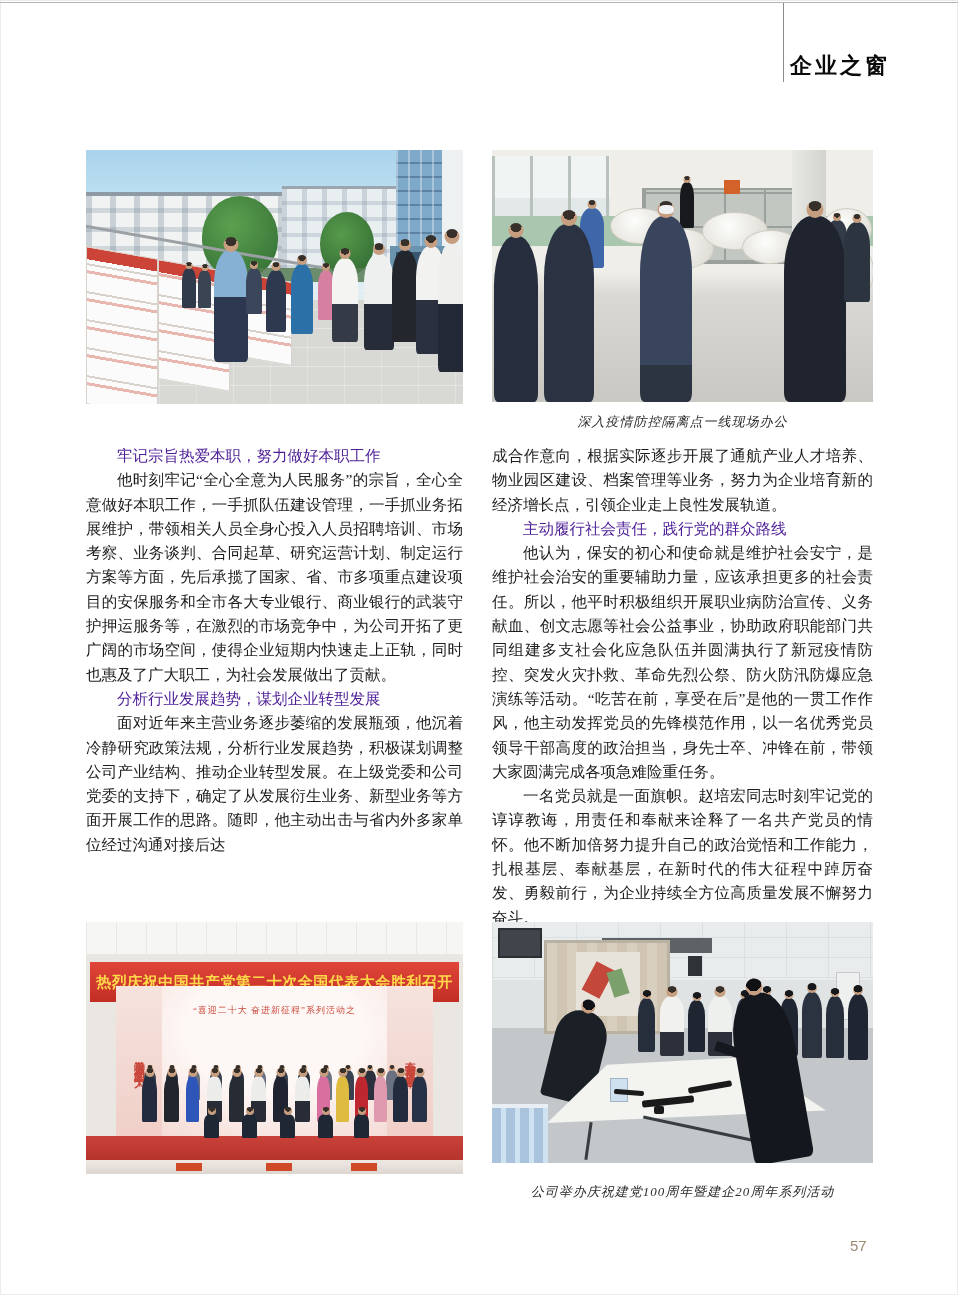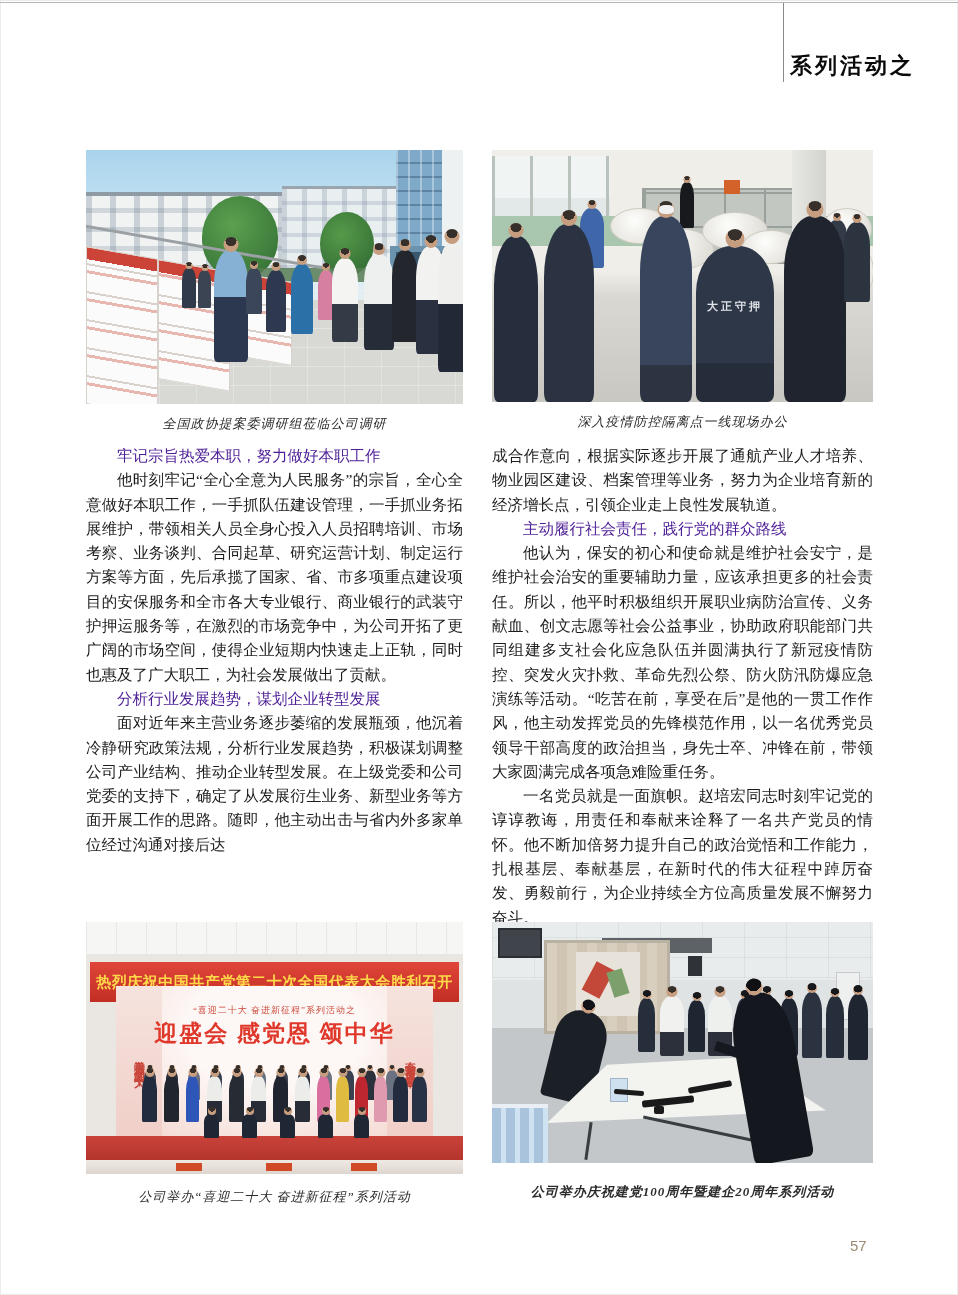--- a/index.html
+++ b/index.html
@@ -19,21 +19,21 @@
   #photo1{left:86px;top:150px;width:377px;height:254px;}
   #photo2{left:492px;top:150px;width:381px;height:252px;}
   #photo3{left:86px;top:922px;width:377px;height:252px;}
   #photo4{left:492px;top:922px;width:381px;height:241px;}
 
   
   .caption{position:absolute;font-style:italic;font-size:13px;letter-spacing:1px;color:#2b2b2b;text-align:center;}
   #cap1{left:86px;top:415px;width:377px;}
   #cap2{left:492px;top:413px;width:381px;}
   #cap3{left:86px;top:1188px;width:377px;}
-  #cap4{left:492px;top:1183px;width:381px;font-weight:bold;}
+  #cap4{left:492px;top:1183px;width:381px;}
 
   
   .col{position:absolute;top:444px;font-size:15.5px;line-height:24.3px;text-align:justify;}
   #colL{left:86px;width:377px;}
   #colR{left:492px;width:381px;}
   .col p{margin:0;text-indent:2em;}
   .col p.cont{text-indent:0;}
   .col p.hred{color:#4c1d95;}
 
   
@@ -135,21 +135,21 @@
   .p4-bottles{left:0;top:182px;width:56px;height:59px;
      background:repeating-linear-gradient(90deg,#a9c3dc 0 9px,#cfe2f2 9px 14px);
      border-top:4px solid #e8eef4;}
 </style>
 </head>
 <body>
 
 <div class="page">
   <div class="top-rule"></div>
   <div class="head-vline"></div>
-  <div class="masthead">系列活动之</div>
+  <div class="masthead">企业之窗</div>
 
   <div class="ph" id="photo1">
     <div class="p1-sky"></div>
     <div class="p1-bldgL"></div>
     <div class="p1-bldgM"></div>
     <div class="p1-wallR"></div>
     <div class="p1-glass"></div>
     <div class="p1-canopy"></div>
     <div class="p1-tree1"></div>
     <div class="p1-tree2"></div>
@@ -188,26 +188,22 @@
     <div class="p2-bin"></div>
     <span class="fig" style="left:188px;top:32px;width:14px;height:46px;--hd:7px;background:#17191d"></span>
     <span class="fig" style="left:88px;top:58px;width:24px;height:60px;--hd:9px;background:#3f66a8"></span>
     <span class="fig" style="left:335px;top:70px;width:20px;height:50px;--hd:8px;background:#333b48"></span>
     <span class="fig" style="left:2px;top:86px;width:44px;height:166px;--hd:15px;background:#262e3d"></span>
     <span class="fig" style="left:52px;top:74px;width:50px;height:178px;--hd:16px;background:#2b3342"></span>
     <span class="fig" style="left:148px;top:66px;width:52px;height:186px;--hd:17px;background:linear-gradient(180deg,#39455c 0 80%,#2c3442 80%)"></span>
     <span style="left:167px;top:55px;width:15px;height:9px;background:#eef0f2;border-radius:40%"></span>
     <span class="fig" style="left:292px;top:66px;width:62px;height:186px;--hd:17px;background:#1f242e"></span>
     <span class="fig" style="left:352px;top:72px;width:26px;height:80px;--hd:9px;background:#2c3440"></span>
-    <span class="fig" style="left:204px;top:96px;width:78px;height:156px;--hd:19px;background:linear-gradient(180deg,#2e3748 0 75%,#262d3a 75%)">
-      <span class="jacket-label">大正守押</span>
-    </span>
-  </div>
-
-  <div class="caption" id="cap1">全国政协提案委调研组莅临公司调研</div>
+  </div>
+
   <div class="caption" id="cap2">深入疫情防控隔离点一线现场办公</div>
 
   <div class="col" id="colL">
     <p class="hred">牢记宗旨热爱本职，努力做好本职工作</p>
     <p>他时刻牢记“全心全意为人民服务”的宗旨，全心全意做好本职工作，一手抓队伍建设管理，一手抓业务拓展维护，带领相关人员全身心投入人员招聘培训、市场考察、业务谈判、合同起草、研究运营计划、制定运行方案等方面，先后承揽了国家、省、市多项重点建设项目的安保服务和全市各大专业银行、商业银行的武装守护押运服务等，在激烈的市场竞争中，为公司开拓了更广阔的市场空间，使得企业短期内快速走上正轨，同时也惠及了广大职工，为社会发展做出了贡献。</p>
     <p class="hred">分析行业发展趋势，谋划企业转型发展</p>
     <p>面对近年来主营业务逐步萎缩的发展瓶颈，他沉着冷静研究政策法规，分析行业发展趋势，积极谋划调整公司产业结构、推动企业转型发展。在上级党委和公司党委的支持下，确定了从发展衍生业务、新型业务等方面开展工作的思路。随即，他主动出击与省内外多家单位经过沟通对接后达</p>
   </div>
   <div class="col" id="colR">
     <p class="cont">成合作意向，根据实际逐步开展了通航产业人才培养、物业园区建设、档案管理等业务，努力为企业培育新的经济增长点，引领企业走上良性发展轨道。</p>
@@ -221,21 +217,20 @@
     <div class="p3-ceil"></div>
     <div class="p3-banner">热烈庆祝中国共产党第二十次全国代表大会胜利召开</div>
     <div class="p3-backdrop"></div>
     <div class="p3-panel p3-panelL">
         <span class="vtext">学习贯彻党的二十大</span>
       </div>
     <div class="p3-panel p3-panelR">
         <span class="vtext">奋力谱写大正新篇章</span>
       </div>
     <div class="p3-tag">“喜迎二十大 奋进新征程”系列活动之</div>
-    <div class="p3-title">迎盛会 感党恩 颂中华</div>
     <div class="p3-stage"></div>
     <div class="p3-floor"></div>
     <span class="p3-pot" style="left:90px"></span>
     <span class="p3-pot" style="left:180px"></span>
     <span class="p3-pot" style="left:265px"></span>
     <span class="fig" style="left:58px;top:148px;width:12px;height:30px;--hd:6px;background:#39404f"></span>
     <span class="fig" style="left:80px;top:148px;width:12px;height:30px;--hd:6px;background:#2b303c"></span>
     <span class="fig" style="left:102px;top:148px;width:12px;height:30px;--hd:6px;background:#6a7180"></span>
     <span class="fig" style="left:124px;top:148px;width:12px;height:30px;--hd:6px;background:#39404f"></span>
     <span class="fig" style="left:146px;top:148px;width:12px;height:30px;--hd:6px;background:#2b303c"></span>
@@ -297,17 +292,16 @@
     <div class="p4-sign"></div>
     <span class="p4-gun" style="left:150px;top:176px;width:52px;height:7px;transform:rotate(-6deg)"></span>
     <span class="p4-gun" style="left:196px;top:162px;width:44px;height:6px;transform:rotate(-10deg)"></span>
     <span class="p4-gun" style="left:122px;top:168px;width:30px;height:5px;transform:rotate(4deg)"></span>
     <span class="p4-gun" style="left:162px;top:184px;width:10px;height:8px"></span>
     <span style="left:222px;top:128px;width:60px;height:10px;background:#15181e;transform:rotate(18deg);position:absolute"></span>
     <span class="fig" style="left:248px;top:70px;width:60px;height:170px;--hd:17px;background:#14171d;transform:rotate(-10deg);--skin:radial-gradient(circle at 50% 30%,#0e1013 0 52%,#c89e80 53%)"></span>
     <div class="p4-bottles"></div>
   </div>
 
-  <div class="caption" id="cap3">公司举办“喜迎二十大 奋进新征程”系列活动</div>
   <div class="caption" id="cap4">公司举办庆祝建党100周年暨建企20周年系列活动</div>
 
   <div class="pageno">57</div>
 </div>
 
 </body></html>

